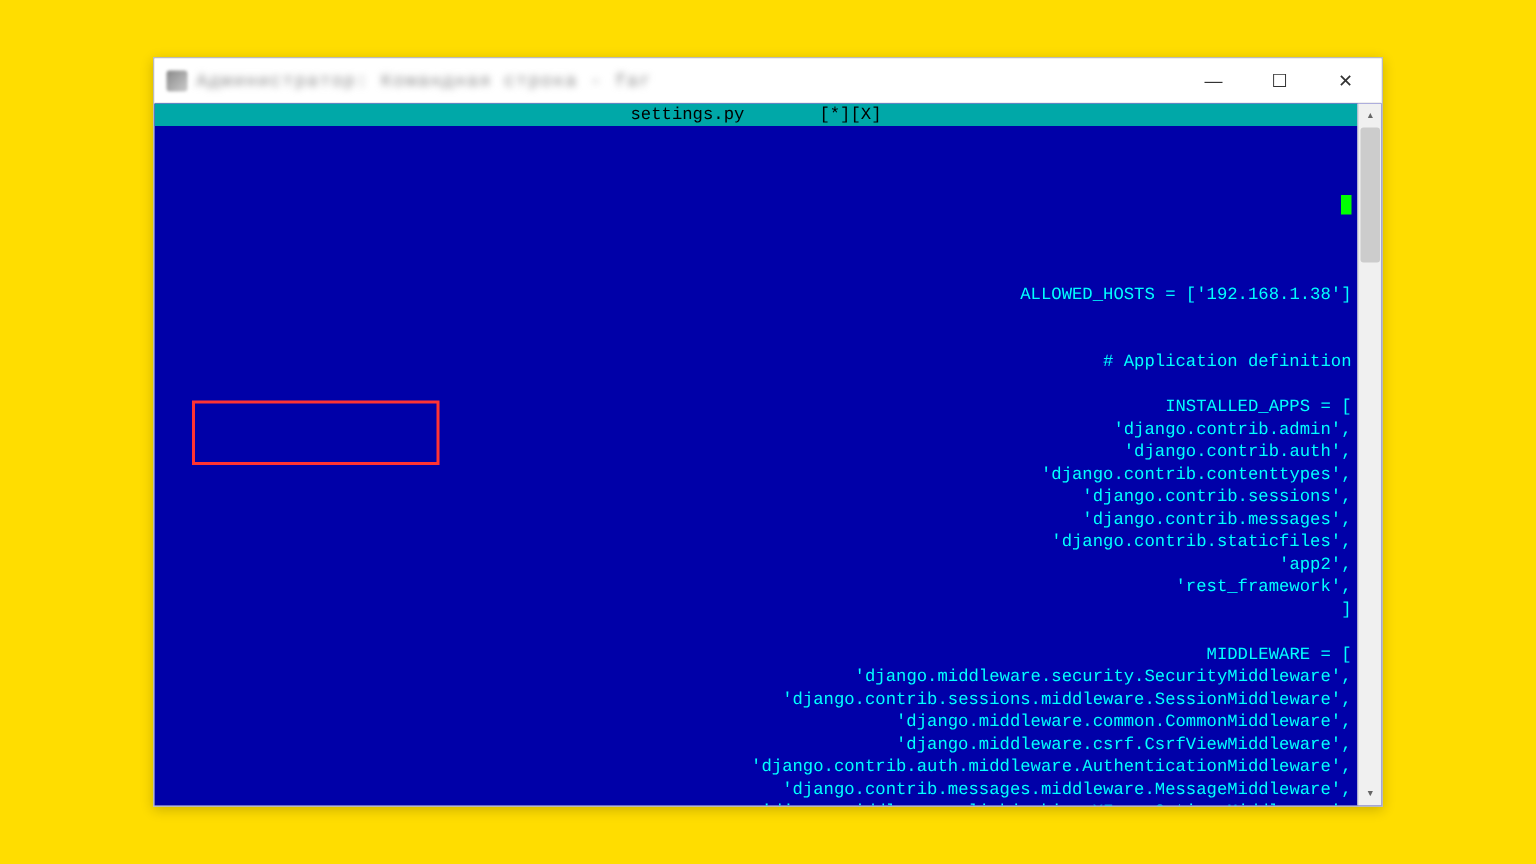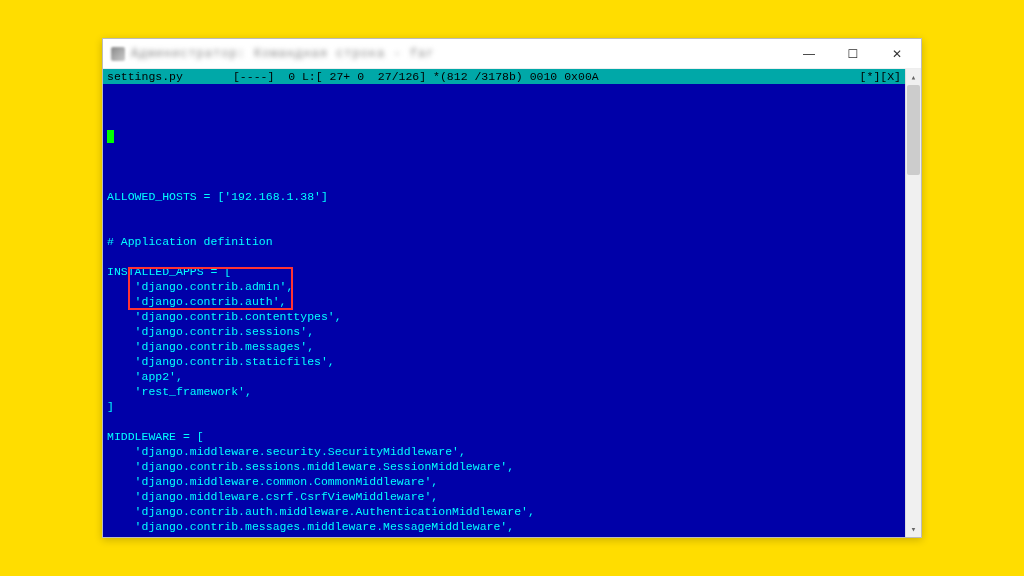--- a/index.html
+++ b/index.html
@@ -86,21 +86,21 @@
       color: #00FFFF;
       white-space: pre;
       position: relative;
     }
     .cursor {
       display: inline-block;
       width: 7px; height: 13px;
       background: #00FF00;
       vertical-align: text-bottom;
     }
-    .codeline { height: 15px; }
+    .codeline { height: 15px; text-align: right; }
     .highlight-box {
       position: absolute;
       border: 2px solid #FF3333;
       pointer-events: none;
     }
     .scrollbar {
       width: 16px;
       background: #f0f0f0;
       border-left: 1px solid #ddd;
       display: flex;
@@ -134,21 +134,20 @@
       <div class="winbtn close">✕</div>
     </div>
   </div>
 
   <div class="terminal">
     <div class="terminal-inner">
 
       <div class="statusline">
         <span class="filename">settings.py</span>
         <span class="spacer">        </span>
-        <span class="info">[----]  0 L:[ 27+ 0  27/126] *(812 /3178b) 0010 0x00A</span>
         <span class="right">[*][X]</span>
       </div>
 
       <div class="editor" id="editor">
         
         <div class="codeline"><span class="cursor"></span></div>
         
         <div class="codeline">ALLOWED_HOSTS = ['192.168.1.38']</div><div class="codeline"></div><div class="codeline"></div><div class="codeline"># Application definition</div><div class="codeline"></div><div class="codeline">INSTALLED_APPS = [</div><div class="codeline">    'django.contrib.admin',</div><div class="codeline">    'django.contrib.auth',</div><div class="codeline">    'django.contrib.contenttypes',</div><div class="codeline">    'django.contrib.sessions',</div><div class="codeline">    'django.contrib.messages',</div><div class="codeline">    'django.contrib.staticfiles',</div><div class="codeline">    'app2',</div><div class="codeline">    'rest_framework',</div><div class="codeline">]</div><div class="codeline"></div><div class="codeline">MIDDLEWARE = [</div><div class="codeline">    'django.middleware.security.SecurityMiddleware',</div><div class="codeline">    'django.contrib.sessions.middleware.SessionMiddleware',</div><div class="codeline">    'django.middleware.common.CommonMiddleware',</div><div class="codeline">    'django.middleware.csrf.CsrfViewMiddleware',</div><div class="codeline">    'django.contrib.auth.middleware.AuthenticationMiddleware',</div><div class="codeline">    'django.contrib.messages.middleware.MessageMiddleware',</div><div class="codeline">    'django.middleware.clickjacking.XFrameOptionsMiddleware',</div><div class="highlight-box" id="hlbox" style="top: 183px; left: 24.7px; width: 165.6px; height: 43px;"></div>
       </div>
 

